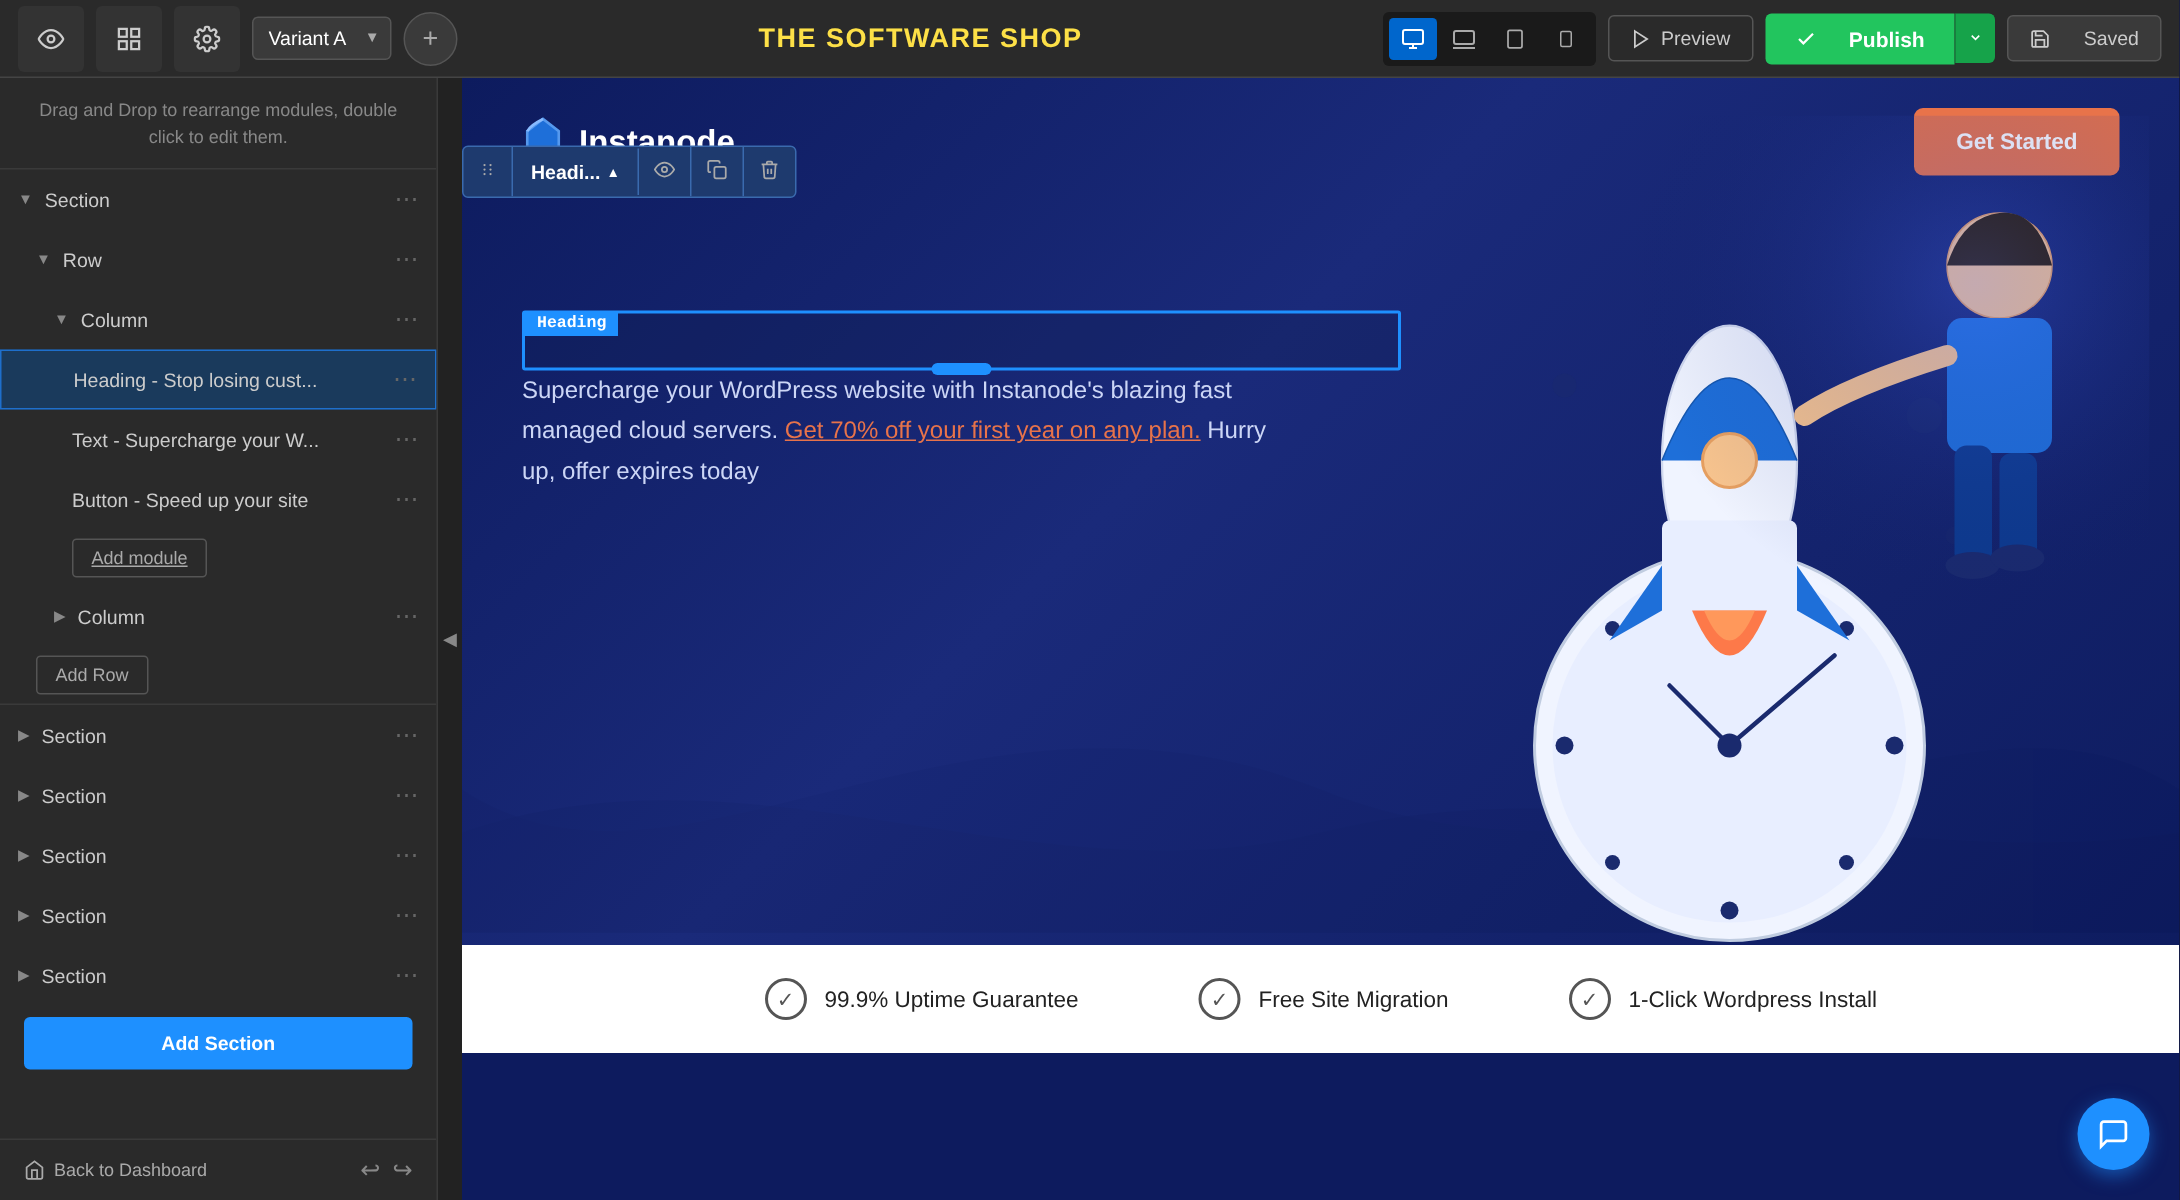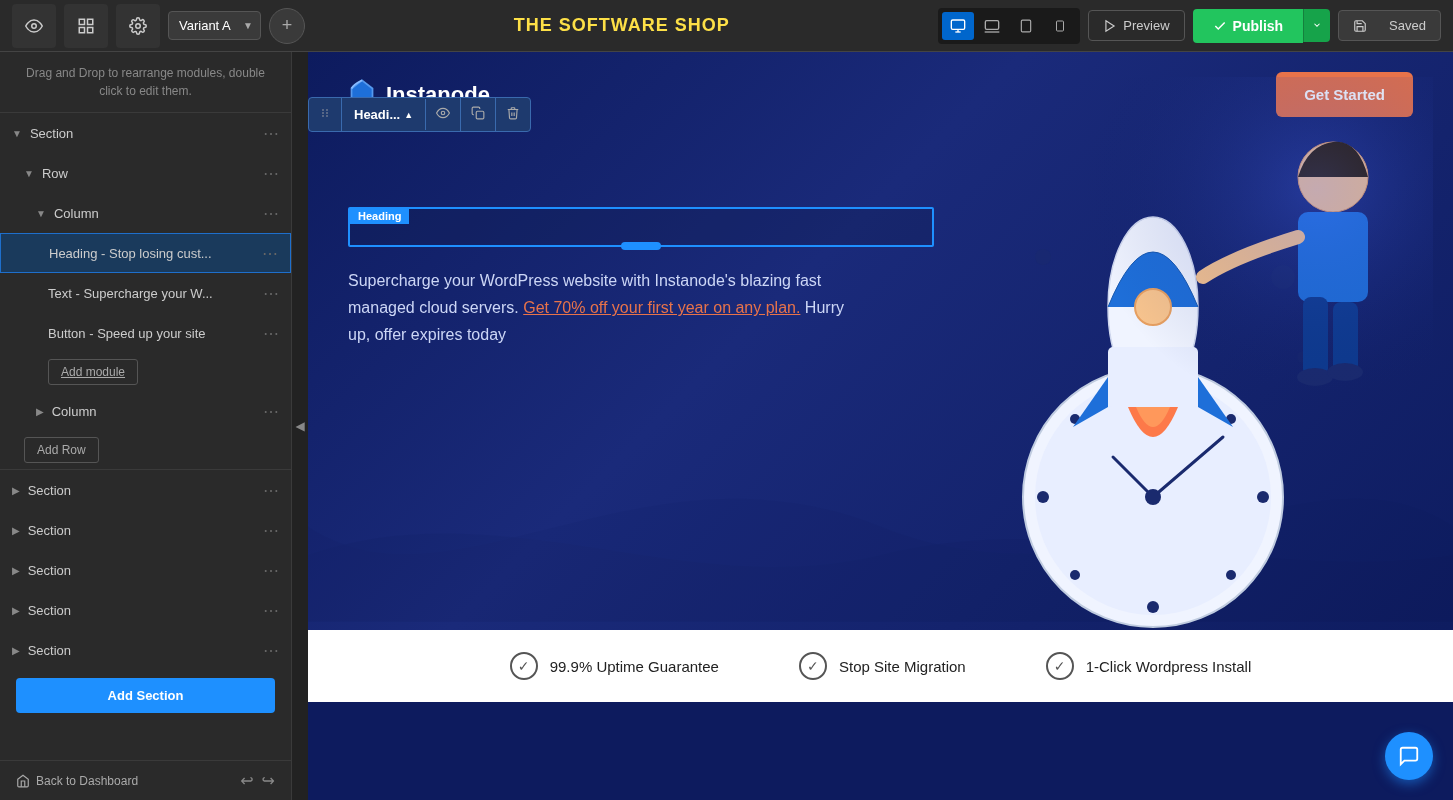--- a/index.html
+++ b/index.html
@@ -89,21 +89,21 @@
     .publish-group { display: flex; align-items: center; }
     .publish-btn {
       background: #22c55e;
       border: none;
       color: #fff;
       padding: 9px 20px;
       font-size: 14px;
       font-weight: 600;
       cursor: pointer;
       border-radius: 4px 0 0 4px;
-      display: flex; align-items: center; gap: 6px;
+      display: flex; align-items: center; gap: 22px;
     }
     .publish-caret-btn {
       background: #16a34a;
       border: none;
       color: #fff;
       padding: 9px 8px;
       cursor: pointer;
       border-radius: 0 4px 4px 0;
       border-left: 1px solid #15803d;
     }
@@ -330,24 +330,24 @@
       font-size: 11px;
       padding: 2px 8px;
       font-weight: 600;
     }
 
     
     .heading-container {
       position: relative;
       border: 2px solid #1e90ff;
       padding: 16px 10px 20px;
-      margin-bottom: 20px;
       margin-top: 50px;
       background: rgba(15, 30, 80, 0.3);
       border-radius: 2px;
+      font-family: Liberation Mono, monospace;
     }
     .heading-container .resize-handle {
       position: absolute;
       bottom: -5px;
       left: 50%;
       transform: translateX(-50%);
       width: 40px;
       height: 8px;
       background: #1e90ff;
       border-radius: 4px;
@@ -794,21 +794,21 @@
           </div>
         </div>
 
         <div class="features-bar">
           <div class="feature-item">
             <div class="feature-check">✓</div>
             <span>99.9% Uptime Guarantee</span>
           </div>
           <div class="feature-item">
             <div class="feature-check">✓</div>
-            <span>Stop Site Migration</span>
+            <span>Free Site Migration</span>
           </div>
           <div class="feature-item">
             <div class="feature-check">✓</div>
             <span>1-Click Wordpress Install</span>
           </div>
         </div>
       </div>
 
       <div class="chat-bubble">
         <svg width="22" height="22" viewBox="0 0 24 24" fill="none" stroke="#fff" stroke-width="2">

